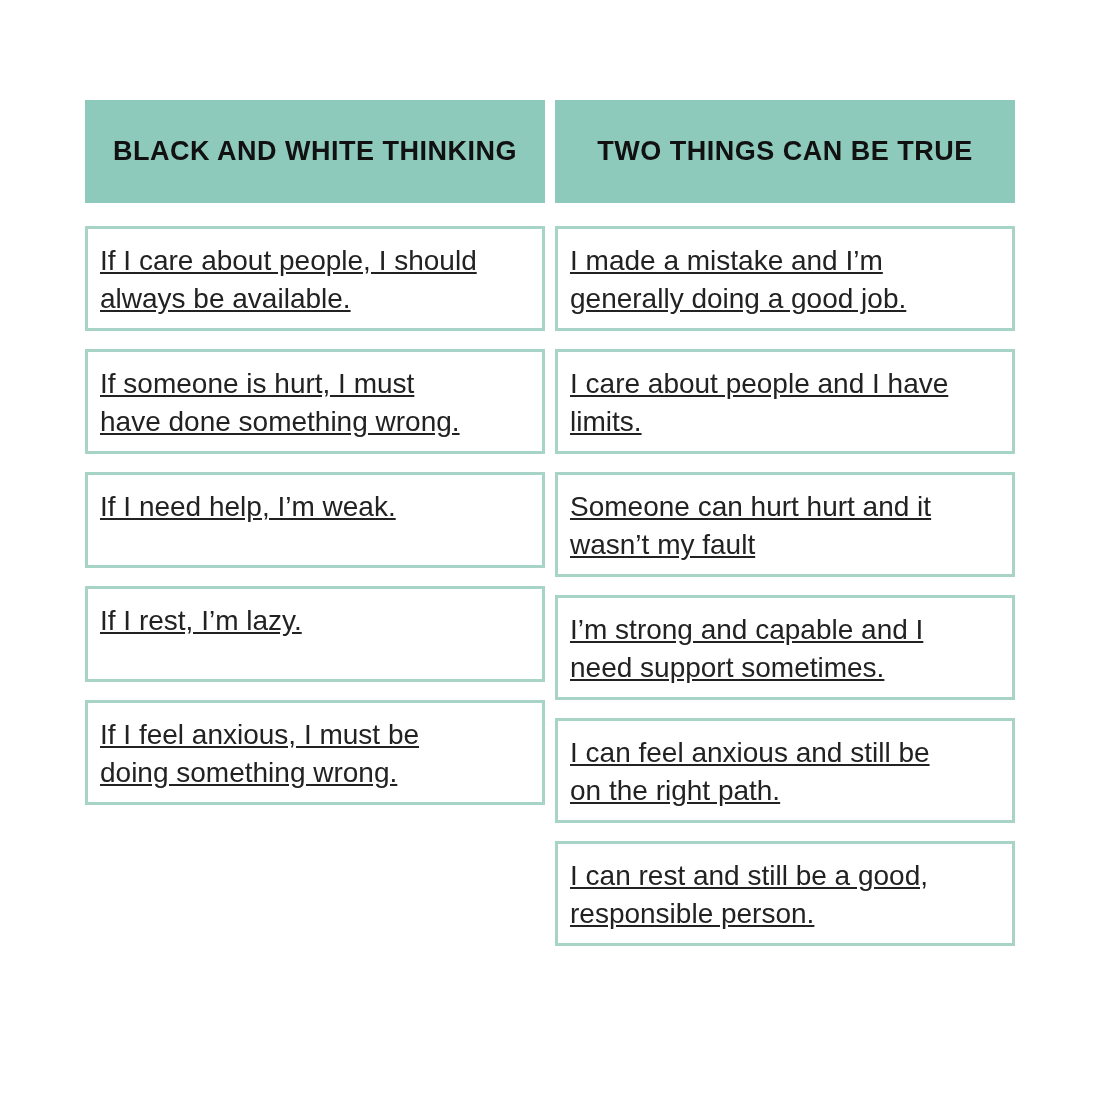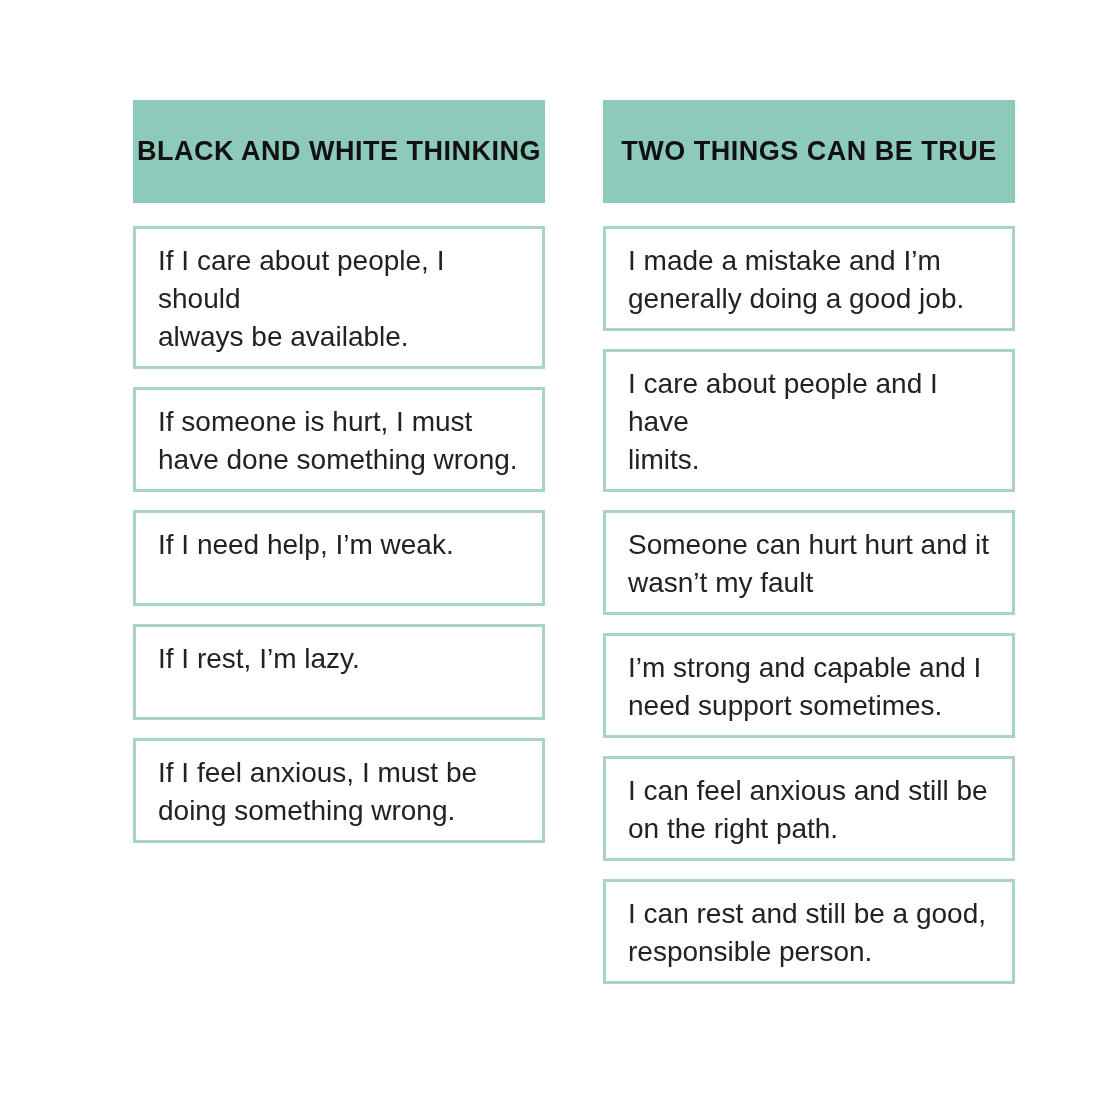--- a/index.html
+++ b/index.html
@@ -19,21 +19,20 @@
     left: 85px;
     top: 100px;
     width: 930px;
     display: grid;
     grid-template-columns: 460px 460px;
     column-gap: 10px;
   }
   .column {
     display: flex;
     flex-direction: column;
-    margin-left: 48px;
   }
   .header-cell {
     box-sizing: border-box;
     height: 103px;
     background: var(--header-bg, #8DCABC);
     color: var(--header-text, #111111);
     display: flex;
     align-items: center;
     justify-content: center;
     text-align: center;
@@ -44,22 +43,23 @@
   }
   .body-cell {
     box-sizing: border-box;
     min-height: 96px;
     margin-top: 18px;
     background: var(--cell-bg, #ffffff);
     border: 3px solid var(--cell-border, #A8D4C8);
     color: var(--cell-text, #222222);
     font-size: 28px;
     line-height: 38px;
-    padding: 13px 18px 10px 22px;
+    padding: 13px 18px 10px 12px;
     white-space: pre-line;
+    text-decoration: underline;
   }
   .body-cell:first-of-type {
     margin-top: 0;
   }
 </style>
 </head>
 <body>
 
 <div class="table">
 

